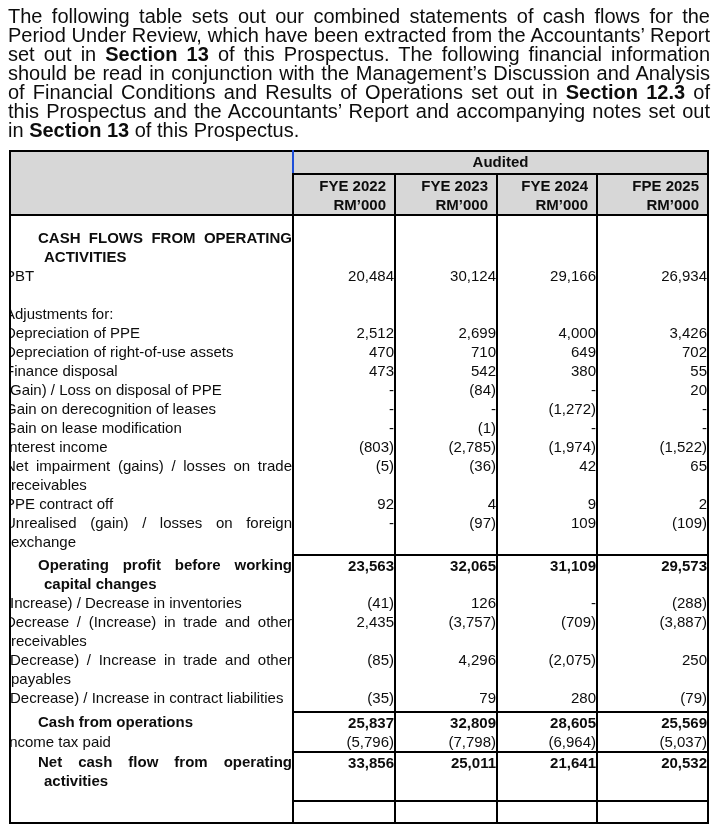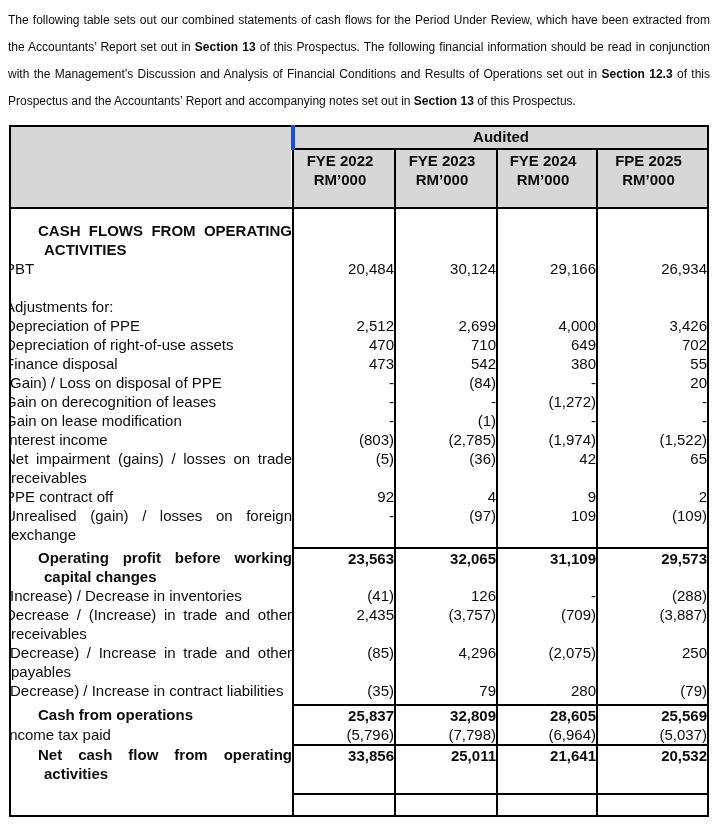--- a/index.html
+++ b/index.html
@@ -5,46 +5,46 @@
   html, body { margin:0; padding:0; background:#ffffff; }
   body {
     width:718px; height:827px; overflow:hidden;
     font-family:"Liberation Sans","DejaVu Sans",sans-serif;
     color:#0d0d0d;
     -webkit-font-smoothing:antialiased;
   }
   .page { padding:7px 8px 0 8px; }
 
   .intro {
-    font-size:12px; line-height:27px; text-align:justify;
+    font-size:20px; line-height:19px; text-align:justify;
     margin:0 0 10px 0;
   }
   .intro b { font-weight:bold; }
 
   table.cf {
     border-collapse:collapse; table-layout:fixed;
     width:698px; margin-left:1px;
     border:2px solid #000;
   }
   table.cf td {
     vertical-align:top;
     font-size:15px; line-height:19px;
     padding:0;
     overflow:hidden;
   }
   
   thead td { background:var(--header-bg,#d7d7d7); font-weight:bold; }
   td.head-label { border-bottom:2px solid #000; }
   td.head-audited {
-    border-left:4px solid #1d4ed8; border-bottom:2px solid #000;
+    border-left:2px solid #1d4ed8; border-bottom:2px solid #000;
     text-align:center; height:21px; line-height:21px;
   }
   tr.head-years td {
     border-left:2px solid #000; border-bottom:2px solid #000;
-    text-align:center; padding:1px 8px 18px 0; line-height:19px;
+    text-align:right; padding:1px 8px 0 0; line-height:19px;
   }
   
   td.lab {
     text-align:justify;
     padding-left:11px; padding-right:4px; text-indent:-6px;
   }
   td.num {
     border-left:2px solid #000;
     text-align:right; padding-right:8px;
   }

